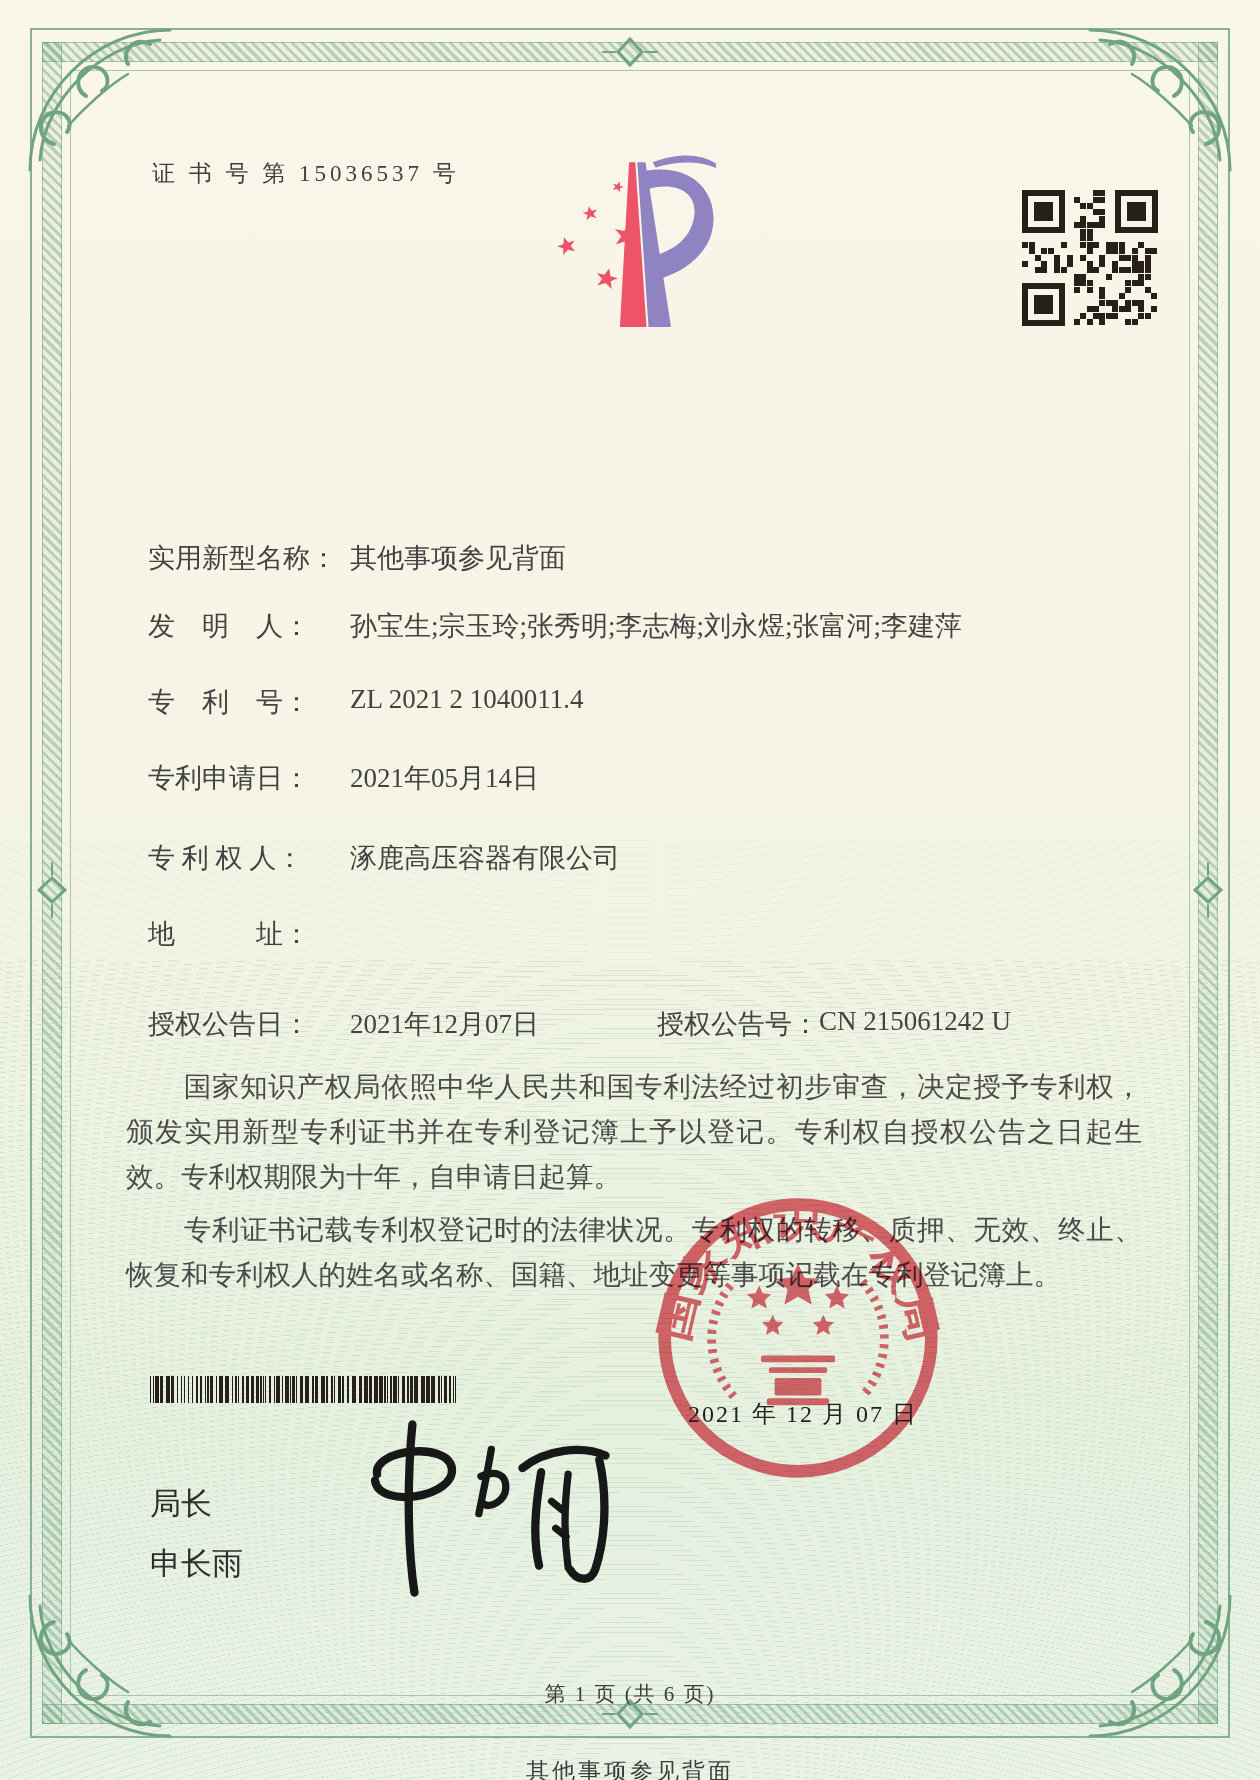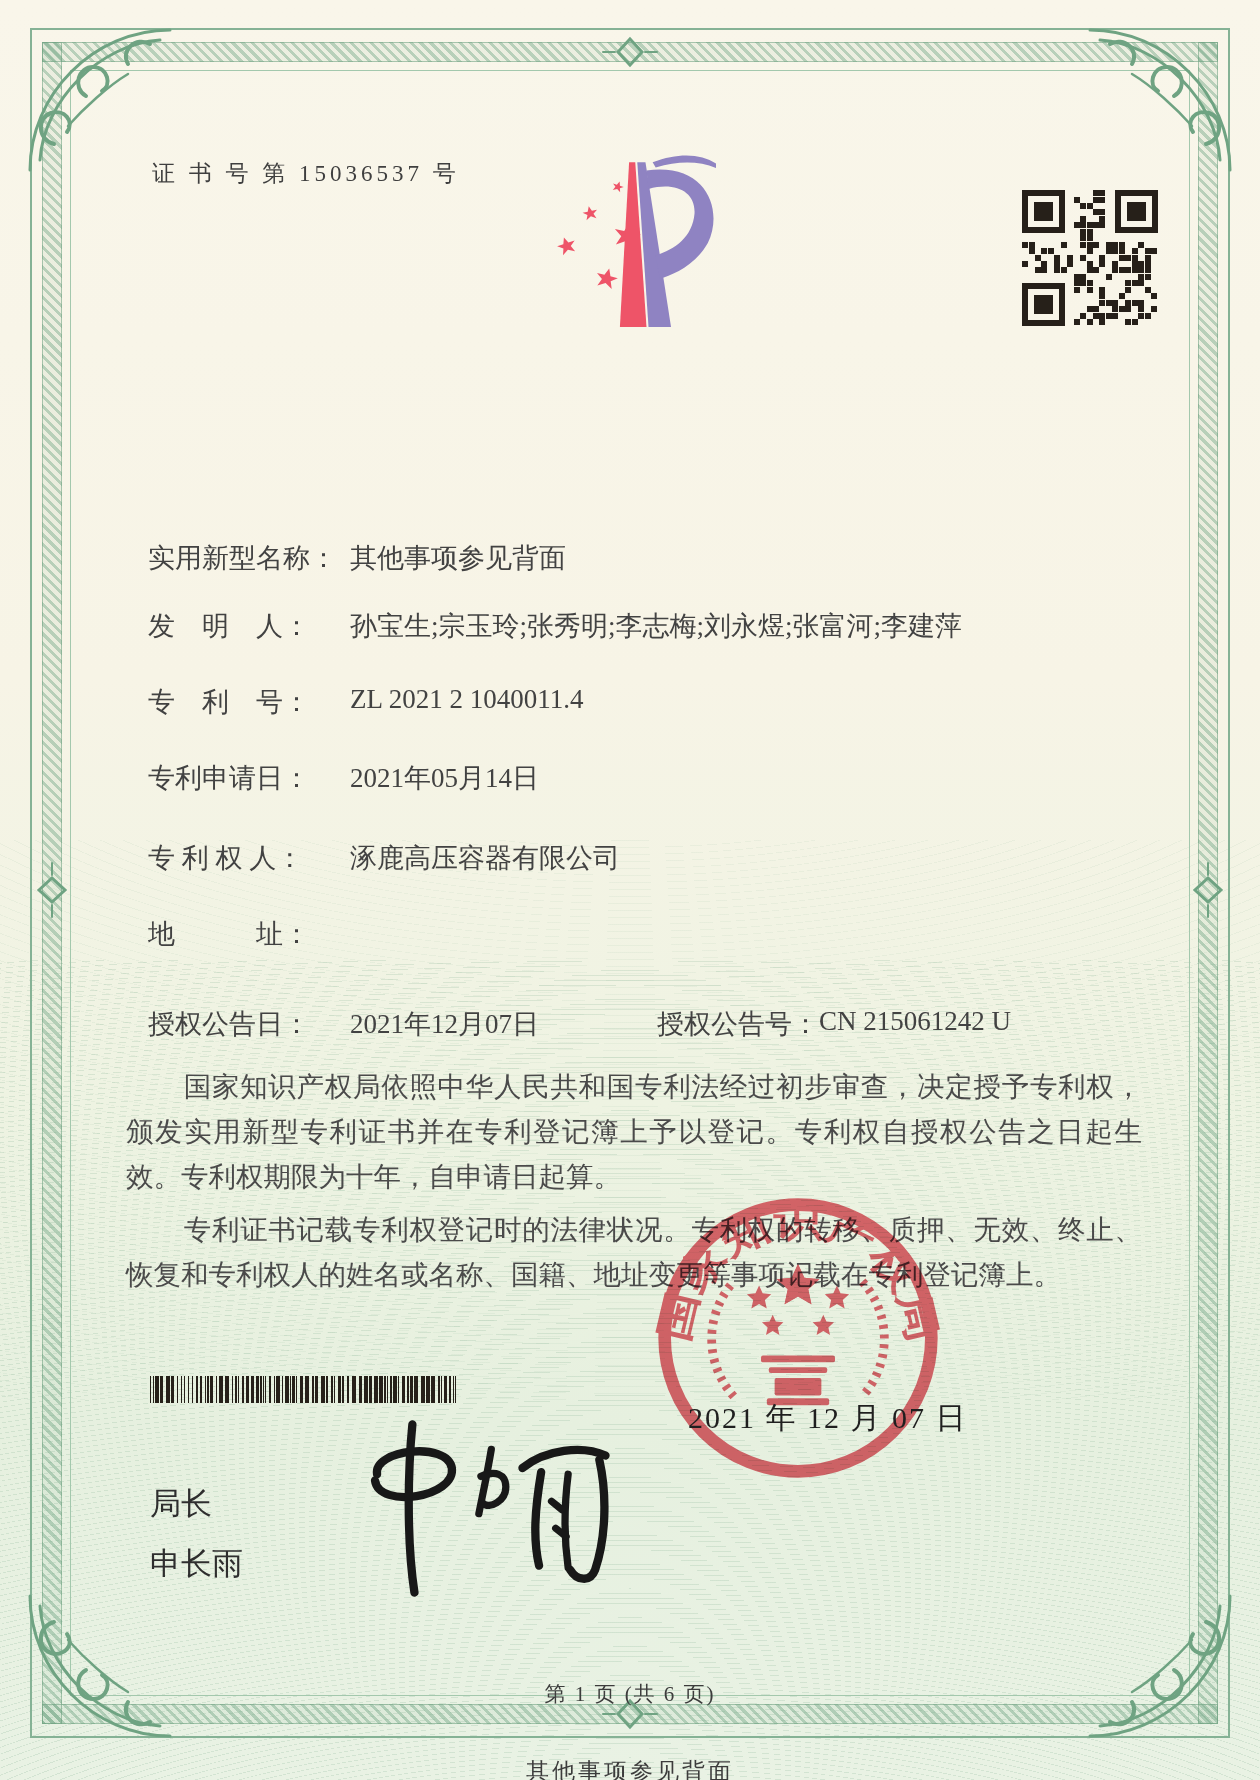--- a/index.html
+++ b/index.html
@@ -54,21 +54,21 @@
   
   .bodytext{position:absolute;left:118px;top:1056px;width:1032px;
     font-size:27.5px;line-height:45px;color:#4a4a4a;text-align:justify;}
   .bodytext p{margin:8px;text-indent:2.1em;}
   
   .barcode{position:absolute;left:150px;top:1376px;width:312px;height:27px;}
   .barcode i{position:absolute;top:0;bottom:0;background:#262019;}
   .officer{position:absolute;left:150px;top:1474px;font-size:31px;color:#2e2e2e;line-height:60px;}
   .sig{position:absolute;left:348px;top:1414px;width:270px;height:190px;}
   .seal{position:absolute;left:652px;top:1192px;width:292px;height:292px;opacity:.88;mix-blend-mode:multiply;}
-  .sealdate{position:absolute;left:688px;top:1398px;font-size:30px;letter-spacing:2px;color:#1f1f1f;z-index:5;}
+  .sealdate{position:absolute;left:688px;top:1398px;font-size:24px;letter-spacing:2px;color:#1f1f1f;z-index:5;}
   .pageno{position:absolute;left:0;right:0;top:1680px;text-align:center;font-size:21px;color:#3c3c3c;letter-spacing:2px;}
   .backnote{position:absolute;left:0;right:0;top:1756px;text-align:center;font-size:23px;color:#3c3c3c;letter-spacing:3px;}
 </style>
 </head>
 <body>
 
 <div class="page">
 
   <div class="waves"></div>
   <div class="waves2"></div>

